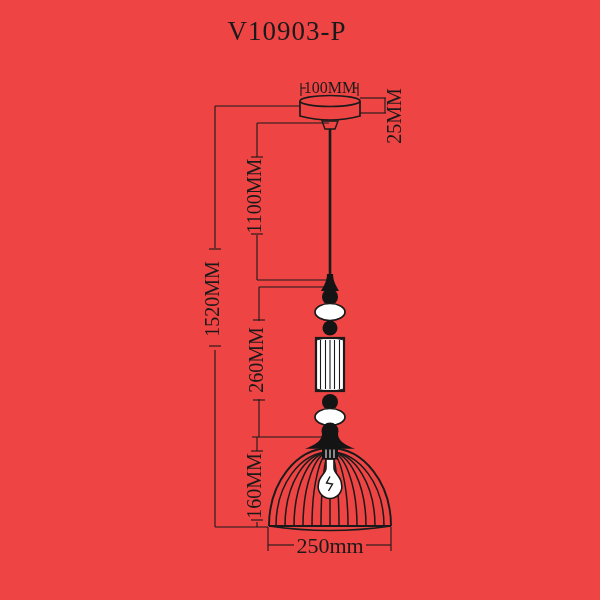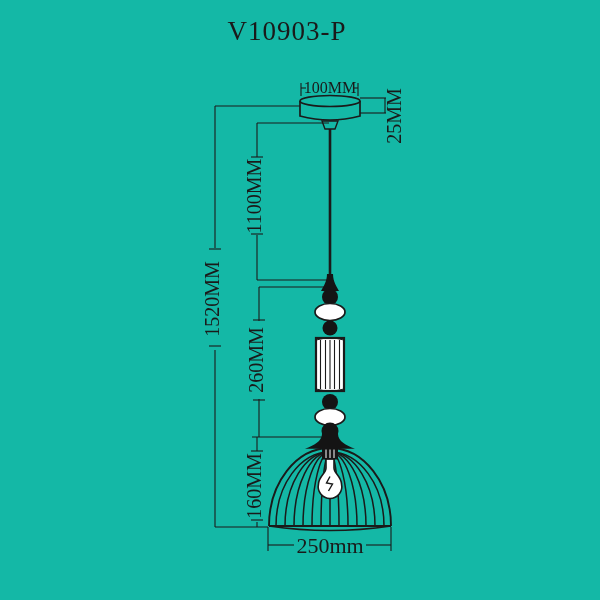--- a/index.html
+++ b/index.html
@@ -1,19 +1,19 @@
 <!DOCTYPE html>
 <html><head>
 <meta charset="utf-8">
 <style>
   html,body{margin:0;padding:0;background:#ffffff;}
   #stage{
     position:relative;
     width:600px;height:600px;
-    background:#14b8a6;
+    background:#ef4444;
     font-family:"Liberation Serif", serif;
     overflow:hidden;
   }
   svg text{
     fill:#1a1a1a;
     font-family:"Liberation Serif", serif;
   }
   .dim-text{font-size:20px;}
   .dim-text-small{font-size:16px;}
   .dim-text-bottom{font-size:22px;}

